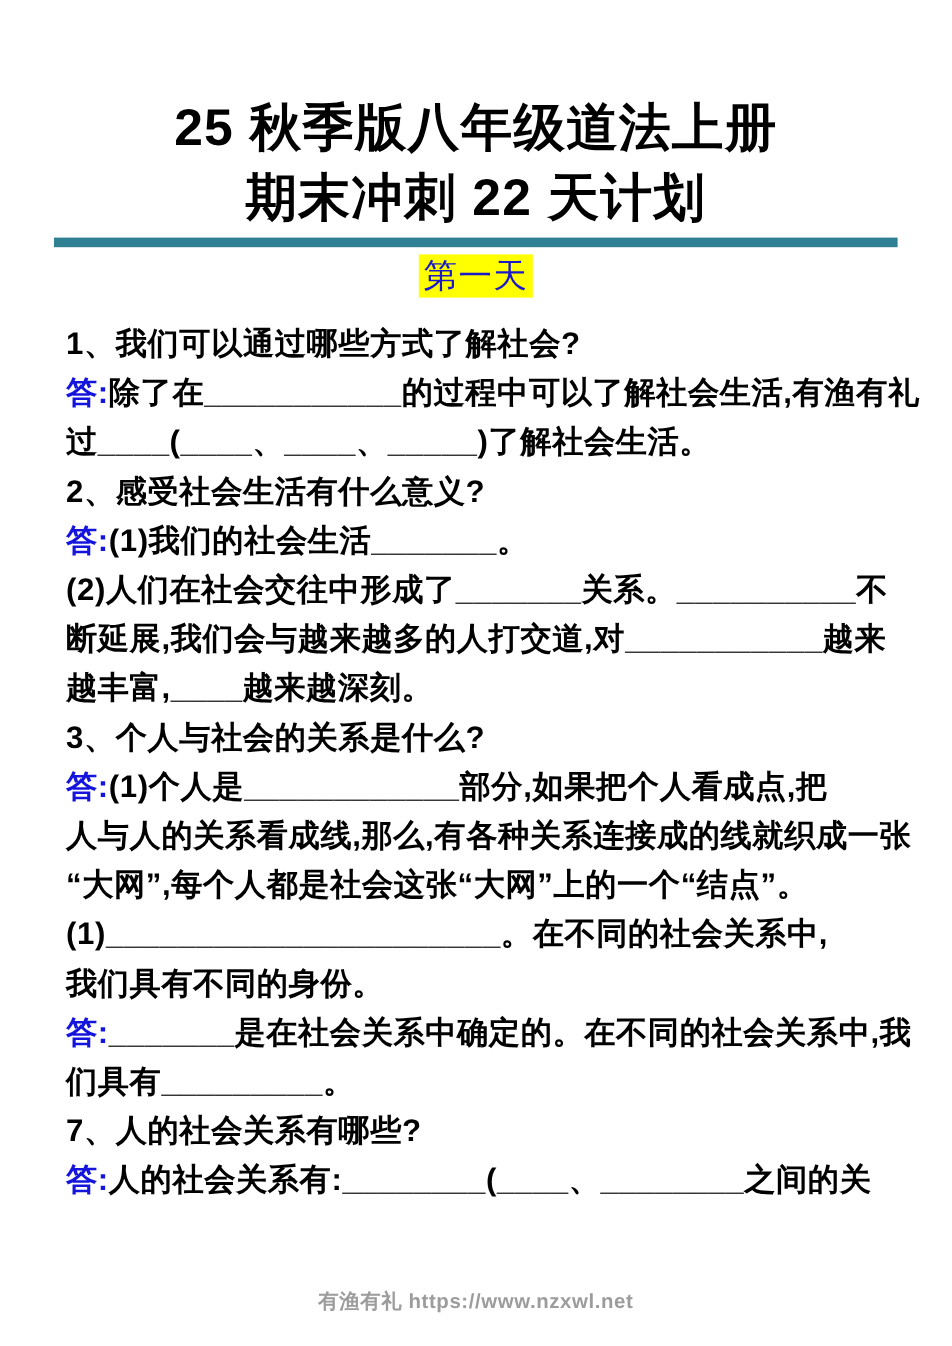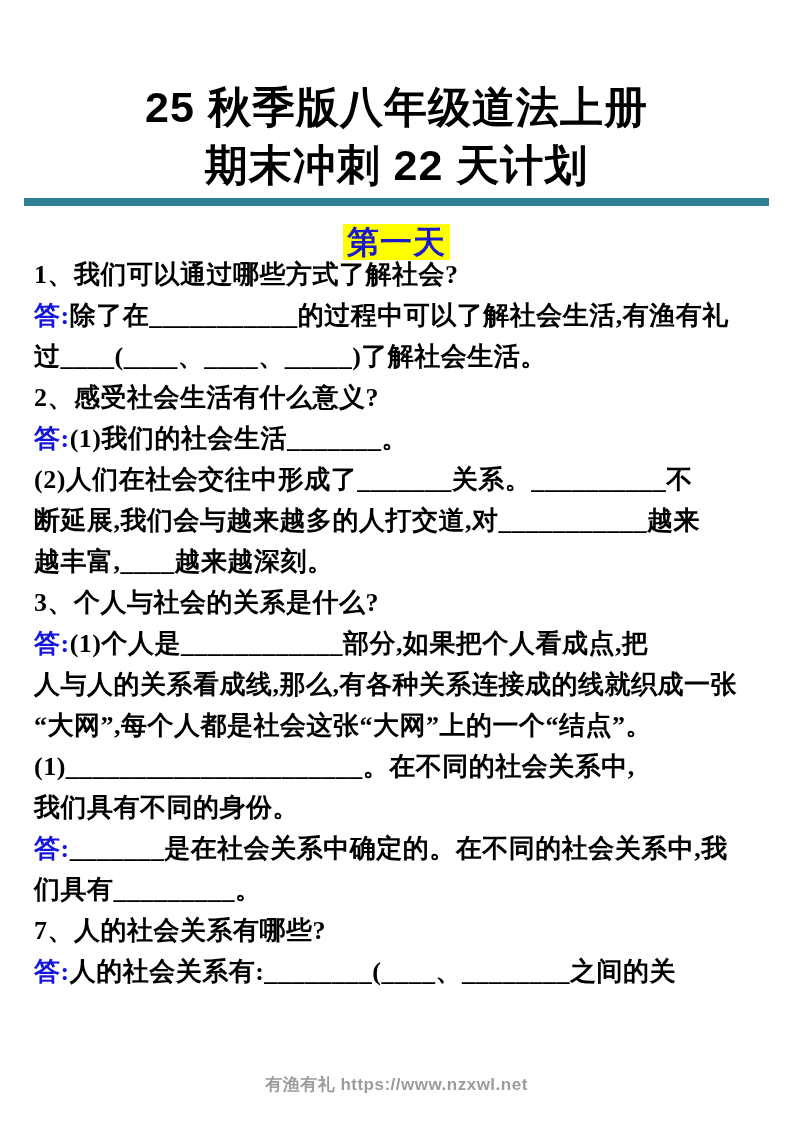--- a/index.html
+++ b/index.html
@@ -6,21 +6,21 @@
   html, body {
     width: 793px;
     height: 1122px;
     background: #ffffff;
     font-family: "Liberation Sans", "DejaVu Sans", sans-serif;
     overflow: hidden;
   }
   .page {
     width: 793px;
     height: 1122px;
-    padding: 0 24px;
+    padding: 0 45px;
     position: relative;
     color: #000;
   }
   
   .title-block {
     padding-top: 78px;
     text-align: center;
   }
   .title-line {
     display: block;
@@ -41,35 +41,33 @@
   
   .day-badge-row {
     margin-top: 6px;
     text-align: center;
     height: 38px;
   }
   .day-badge {
     display: inline-block;
     background: var(--badge-bg, #ffff00);
     color: var(--badge-text, #1a1acc);
-    font-size: 32px;
-    font-weight: bold;
+    font-size: 28px;
+    font-weight: normal;
     line-height: 36px;
     padding: 0 4px;
     letter-spacing: 1px;
-    margin-top: 12px;
   }
   
   .qa-content {
-    margin-top: 4px;
+    margin-top: 16px;
     padding-left: 10px;
     font-size: 26px;
     font-weight: bold;
     color: #000;
-    font-family: Liberation Serif, serif;
   }
   .line {
     line-height: 41px;
     height: 41px;
     white-space: nowrap;
     letter-spacing: 0.5px;
   }
   .answer-prefix {
     color: var(--answer-color, #1414dd);
     font-weight: bold;

